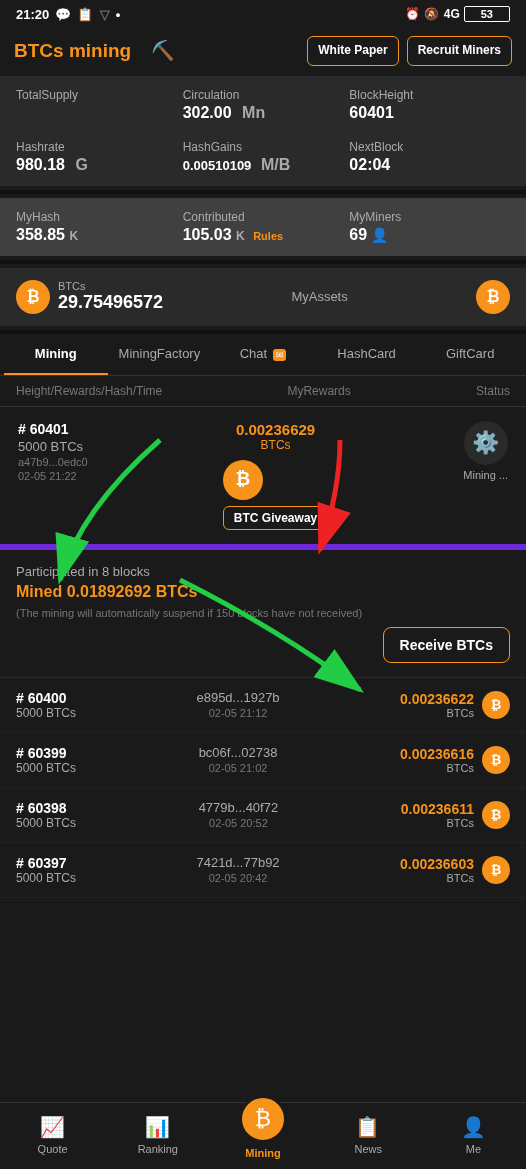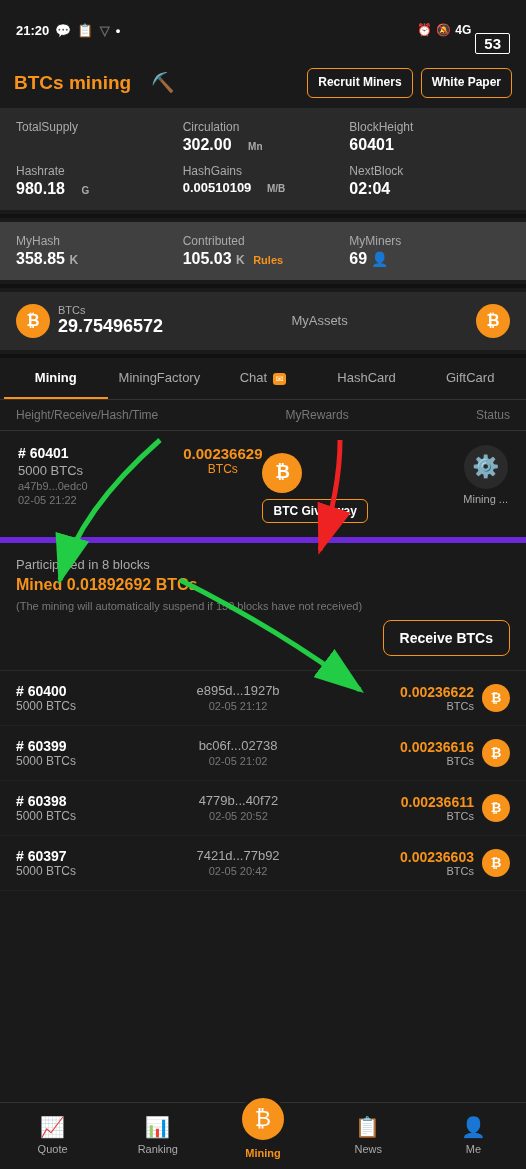--- a/index.html
+++ b/index.html
@@ -60,26 +60,26 @@
 
     
     .stats-section {
       background: #2a2a2a;
       margin: 0 0 4px 0;
       padding: 12px 16px;
     }
     .stats-grid {
       display: grid;
       grid-template-columns: 1fr 1fr 1fr;
-      gap: 10px 6px;
+      gap: 18px 6px;
     }
     .stat-item {}
     .stat-label { color: #aaa; font-size: 12px; margin-bottom: 2px; }
     .stat-value { font-size: 16px; font-weight: bold; color: #fff; }
-    .stat-unit { font-size: 10px; color: #aaa; margin-left: 12px; }
+    .stat-unit { font-size: 16px; color: #aaa; margin-left: 6px; }
 
     
     .my-section {
       background: #404040;
       margin: 4px 0;
       padding: 12px 16px;
     }
     .my-grid {
       display: grid;
       grid-template-columns: 1fr 1fr 1fr;
@@ -163,21 +163,21 @@
       padding: 14px 18px;
       position: relative;
     }
     .block-top { display: flex; justify-content: space-between; align-items: flex-start; }
     .block-left {}
     .block-num { font-size: 14px; color: #fff; font-weight: bold; margin-bottom: 2px; }
     .block-btcs { font-size: 13px; color: #aaa; margin-bottom: 2px; }
     .block-hash { font-size: 11px; color: #777; margin-bottom: 2px; }
     .block-time { font-size: 11px; color: #777; }
     .block-center {
-      display: flex; flex-direction: row; 
+      display: flex; flex-direction: column; align-items: center;
       position: relative;
     }
     .btc-orange {
       width: 40px; height: 40px;
       background: #f7931a;
       border-radius: 50%;
       display: flex; align-items: center; justify-content: center;
       font-size: 18px; font-weight: bold; color: #fff;
       margin-bottom: 6px;
     }
@@ -285,32 +285,32 @@
     <span>21:20</span>
     <span>💬</span>
     <span>📋</span>
     <span style="color:#666;">▽</span>
     <span>•</span>
   </div>
   <div class="status-right">
     <span>⏰</span>
     <span>🔕</span>
     <span>4G</span>
-    <span style="border:1.5px solid #fff;padding:1px 8px;border-radius:2px;font-size:15px;margin-top:27px;">53</span>
+    <span style="border:1.5px solid #fff;padding:1px 16px;border-radius:2px;font-size:11px;">53</span>
   </div>
 </div>
 
 <div class="header">
   <div class="logo">
     <span>BTCs mining</span>
     <span>⛏️</span>
   </div>
   <div class="header-buttons">
+    <button class="header-btn">White Paper</button>
     <button class="header-btn">Recruit Miners</button>
-    <button class="header-btn">White Paper</button>
   </div>
 </div>
 
 <div class="stats-section">
   <div class="stats-grid">
     <div class="stat-item">
       <div class="stat-label">TotalSupply</div>
     </div>
     <div class="stat-item">
       <div class="stat-label">Circulation</div>
@@ -404,21 +404,21 @@
   </div>
   <div class="tab-item">
     <span>HashCard</span>
   </div>
   <div class="tab-item">
     <span>GiftCard</span>
   </div>
 </div>
 
 <div class="table-header">
-  <span>Height/Receive/Hash/Time</span>
+  <span>Height/Rewards/Hash/Time</span>
   <span>MyRewards</span>
   <span>Status</span>
 </div>
 
 <div class="mining-block">
   <div class="block-top">
     <div class="block-left">
       <div class="block-num"># 60401</div>
       <div class="block-btcs">5000 BTCs</div>
       <div class="block-hash">a47b9...0edc0</div>

